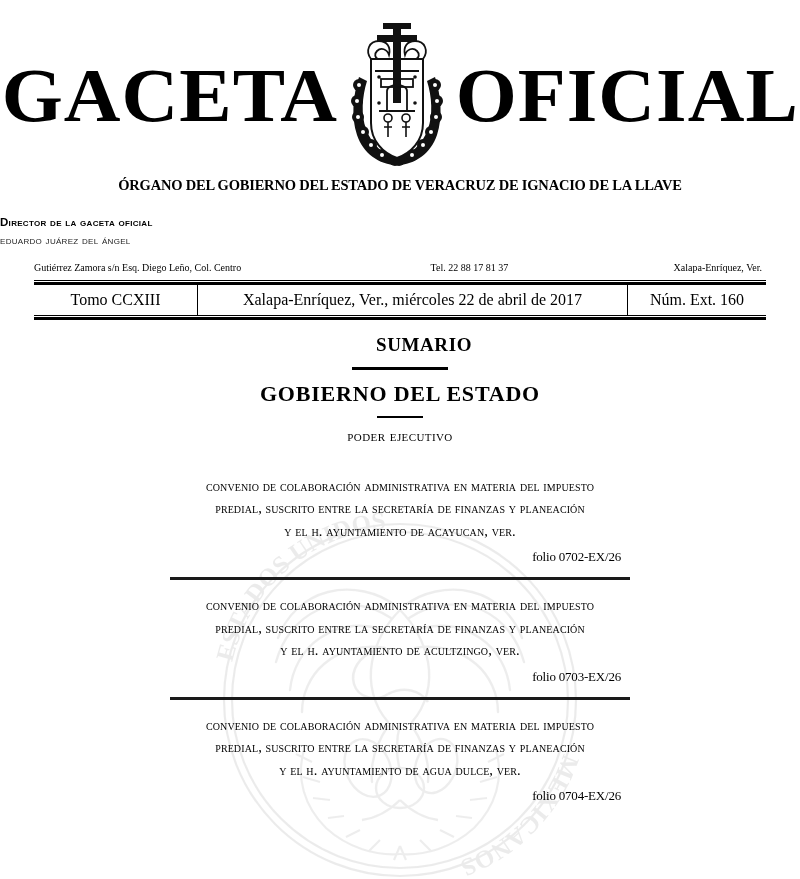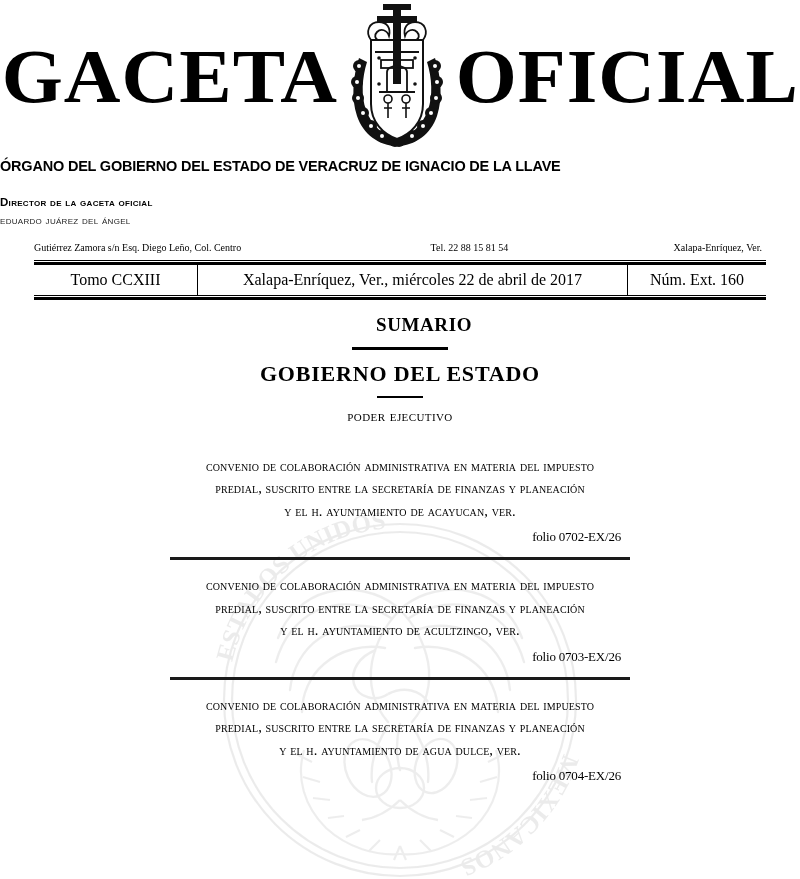--- a/index.html
+++ b/index.html
@@ -26,21 +26,21 @@
     height: 400px;
     opacity: 0.17;
     pointer-events: none;
     z-index: 0;
   }
 
   
   .masthead {
     position: relative;
     z-index: 2;
-    padding-top: 0;
+    padding-top: 19px;
   }
   .masthead-row {
     display: flex;
     align-items: center;
     justify-content: center;
     gap: 4px;
   }
   .masthead-word {
     font-family: "Liberation Serif", "DejaVu Serif", serif;
     font-weight: bold;
@@ -49,22 +49,22 @@
     line-height: 1.0;
     transform: scaleX(1.02);
   }
   .crest {
     width: 104px;
     height: 152px;
     flex: 0 0 auto;
     margin: 0 6px;
   }
   .organo {
-    text-align: left;
-    font-family: Liberation Sans, sans-serif;
+    text-align: center;
+    font-family: Liberation Serif, serif;
     font-weight: bold;
     font-size: 14.5px;
     letter-spacing: -0.2px;
     margin-top: 6px;
   }
 
   
   .director-block {
     position: relative;
     z-index: 2;
@@ -353,21 +353,21 @@
   <div class="organo">ÓRGANO DEL GOBIERNO DEL ESTADO DE VERACRUZ DE IGNACIO DE LA LLAVE</div>
 </div>
 
 <div class="director-block">
   <div class="director-title">Director de la Gaceta Oficial</div>
   <div class="director-name">Eduardo Juárez del Ángel</div>
 </div>
 
 <div class="address-row">
   <div class="address-cell left">Gutiérrez Zamora s/n Esq. Diego Leño, Col. Centro</div>
-  <div class="address-cell mid">Tel. 22 88 15 81 54</div>
+  <div class="address-cell mid">Tel. 22 88 17 81 37</div>
   <div class="address-cell right">Xalapa-Enríquez, Ver.</div>
 </div>
 
 <div class="rule-thin"></div>
 <div class="rule-thick"></div>
 
 <div class="tomo-table">
   <div class="tomo-cell left">Tomo CCXIII</div>
   <div class="tomo-cell center">Xalapa-Enríquez, Ver., miércoles 22 de abril de 2017</div>
   <div class="tomo-cell right">Núm. Ext. 160</div>

